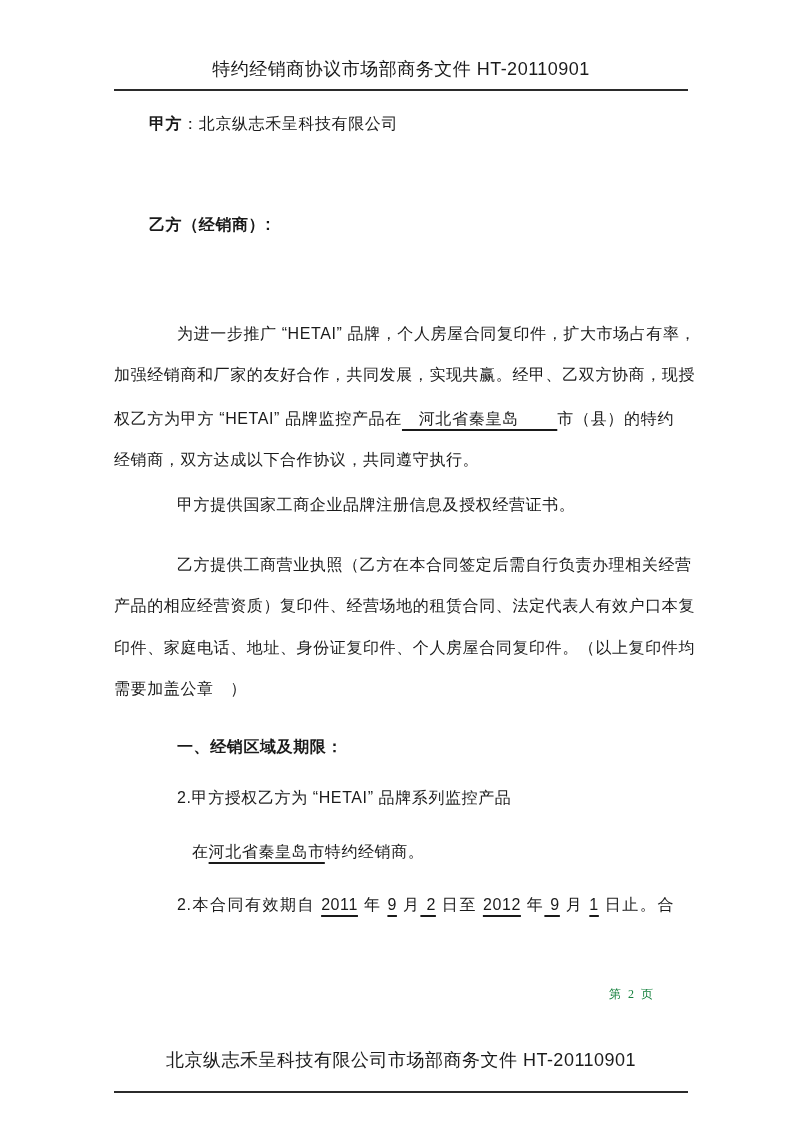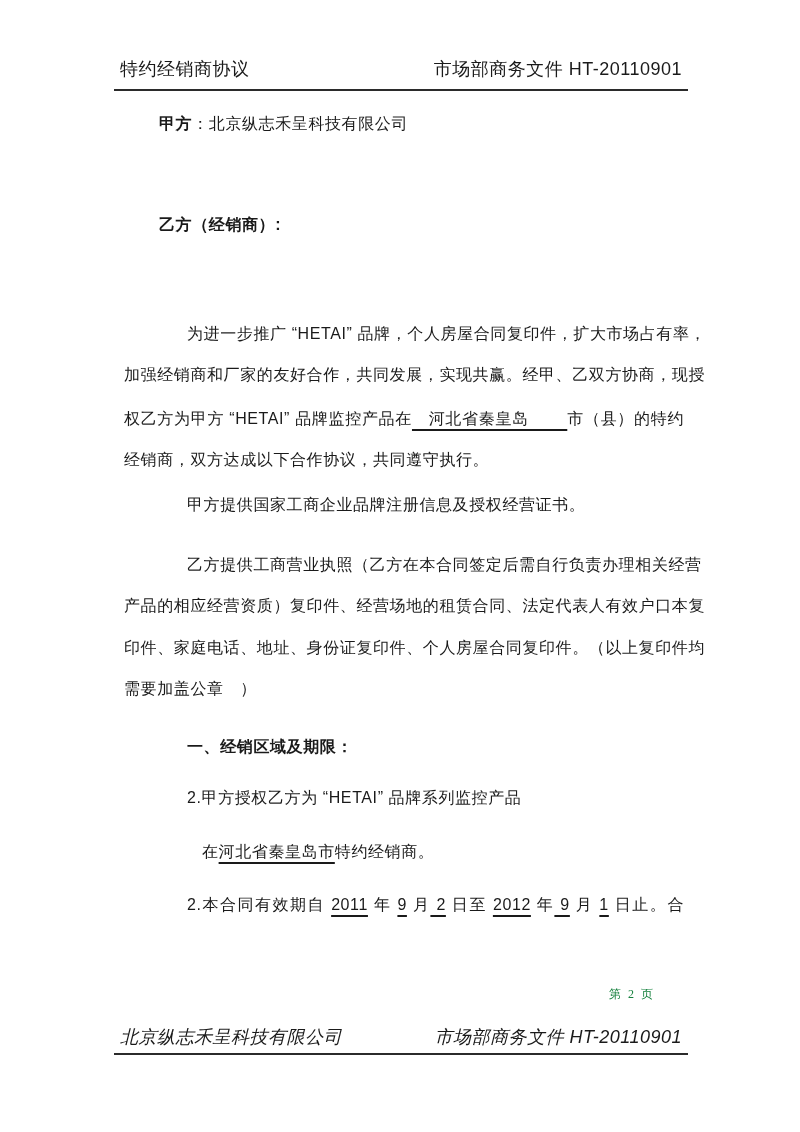--- a/index.html
+++ b/index.html
@@ -9,32 +9,32 @@
     margin:0 auto;
     background:#ffffff;
     font-family:"Liberation Sans", sans-serif;
     color:#1a1a1a;
     overflow:hidden;
   }
   
   .hf {
     position:absolute; left:114px; width:574px;
     box-sizing:border-box;
-    display:flex; justify-content:space-between; align-items:flex-end;
+    display:flex; justify-content:center; align-items:flex-end;
     font-size:18px; line-height:26px;
     padding:0 6px 7px 6px;
     border-bottom:2px solid #2b2b2b;
     letter-spacing:0.5px;
     white-space:nowrap;
   }
   .page-header { top:56px; }
-  .page-footer { top:1024px; padding-bottom:3px;font-style:italic; }
+  .page-footer { top:1047px; padding-bottom:18px; }
   
   .line {
-    position:absolute; left:124px; width:560px;
+    position:absolute; left:114px; width:560px;
     box-sizing:border-box;
     font-size:16px; line-height:24px;
     letter-spacing:0.6px;
     white-space:nowrap;
   }
   .fill { text-align:justify; text-align-last:justify; }
   .ind  { padding-left:63px; }
   .ind2 { padding-left:78px; }
   .inds { padding-left:35px; }
   .b    { font-weight:bold; }

